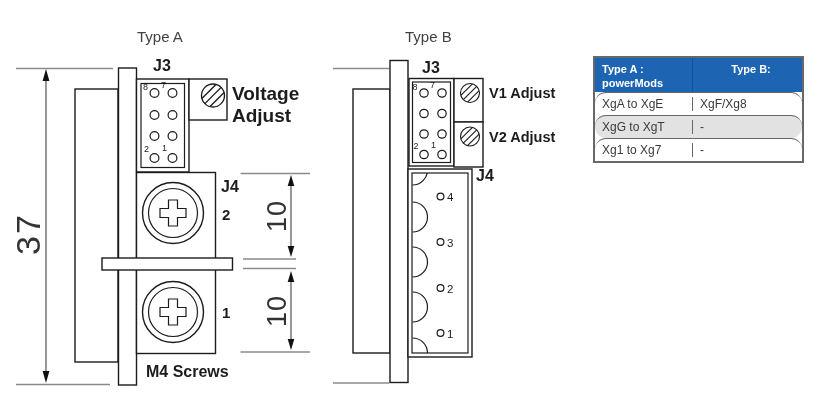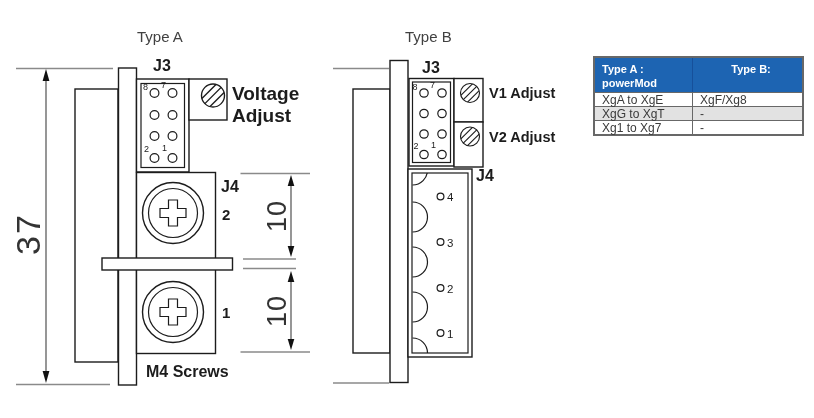--- a/index.html
+++ b/index.html
@@ -42,22 +42,23 @@
     position:absolute;left:593px;top:56px;width:211px;
     border:2px solid var(--table_border);
     box-sizing:border-box;background:#ffffff;
     font-size:12px;color:var(--table_text);
   }
   .ptable .hrow{
     display:flex;background:var(--table_header_bg);color:var(--table_header_text);
     font-size:11px;font-weight:bold;line-height:1.3;height:34px;box-sizing:border-box;
   }
   .ptable .row{
-    display:flex;height:14px;box-sizing:border-box;align-items:center;
+    display:flex;height:23px;box-sizing:border-box;align-items:center;
     border-top:1.5px solid var(--table_border);
+    border-radius:11px;
   }
   .ptable .row.alt{background:var(--table_row_alt_bg);}
   .ptable .c1{width:97px;box-sizing:border-box;padding-left:7px;}
   .ptable .c2{flex:1;box-sizing:border-box;padding-left:7px;border-left:1.5px solid var(--table_border);}
   .ptable .hrow .c1{padding-top:4px;}
   .ptable .hrow .c2{padding-top:4px;border-left:1.5px solid var(--table_header_divider);text-align:center;}
 </style>
 </head>
 <body>
 
@@ -200,21 +201,21 @@
       <circle cx="440.5" cy="333" r="3.4" class="thin"></circle>
       <text x="447" y="337.5" class="term">1</text>
     </g>
   </g>
 </svg>
 
 <div class="ptable">
   <div class="hrow">
     <div class="c1">
       <div>Type A :</div>
-      <div>powerMod</div>
+      <div>powerMods</div>
     </div>
     <div class="c2">
       <div>Type B:</div>
     </div>
   </div>
   <div class="row">
     <div class="c1">XgA to XgE</div>
     <div class="c2">XgF/Xg8</div>
   </div>
   <div class="row alt">

